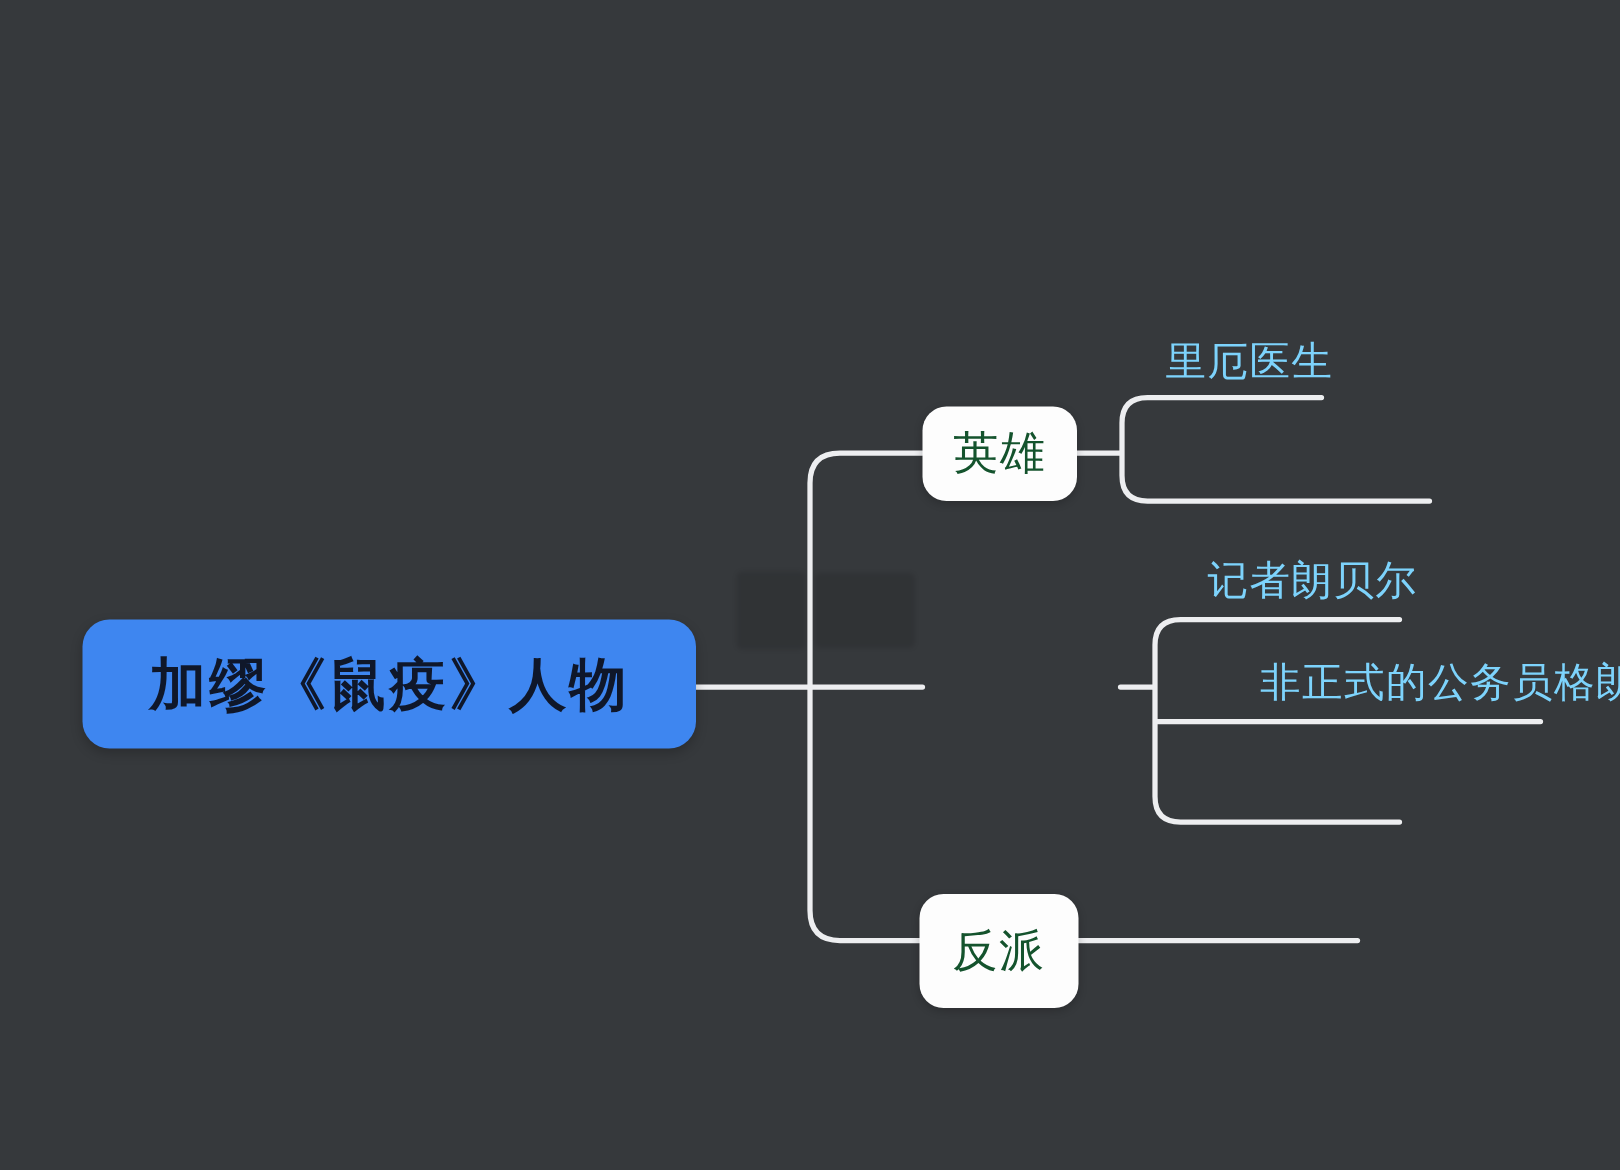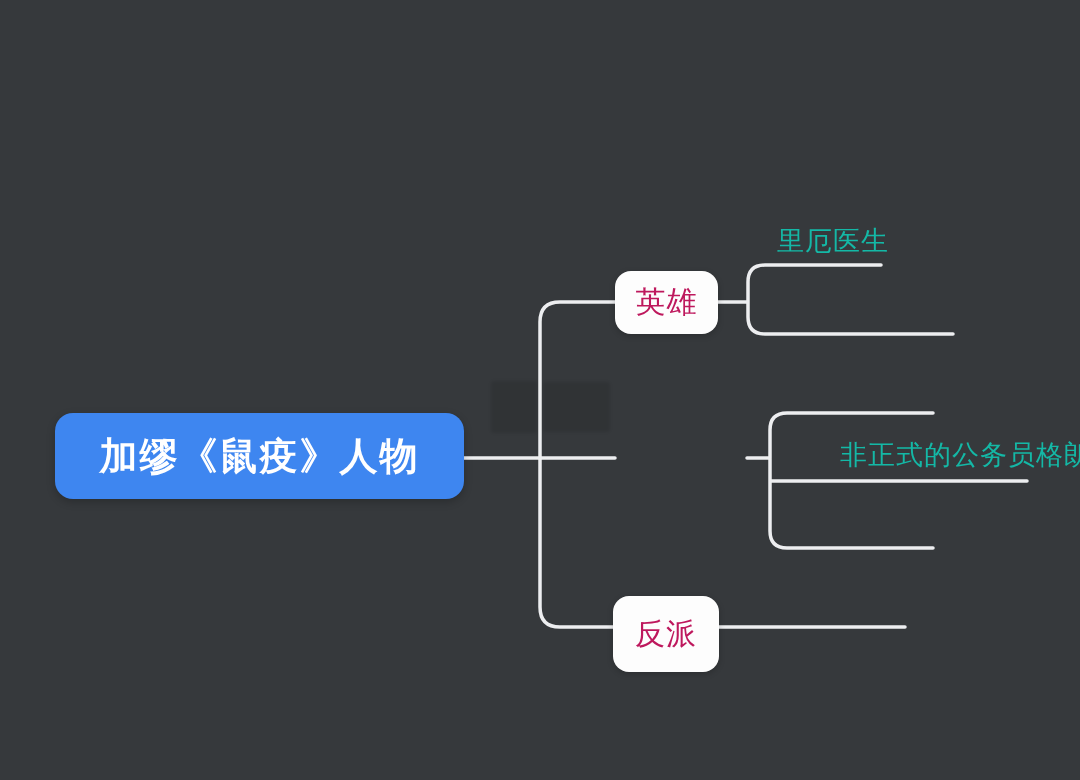--- a/index.html
+++ b/index.html
@@ -35,50 +35,50 @@
     stroke-width: 3.5;
     stroke-linecap: round;
     stroke-linejoin: round;
   }
   .root-node {
     position: absolute;
     left: 55px; top: 413px;
     width: 409px; height: 86px;
     background: #3e86f0;
     border-radius: 18px;
-    color: #ffffff;
+    color: #0f172a;
     font-size: 38px;
     font-weight: 700;
     letter-spacing: 2px;
     display: flex;
     align-items: center;
     justify-content: center;
     box-shadow: 0 3px 8px rgba(0,0,0,0.22);
     white-space: nowrap;
   }
   .branch-node {
     position: absolute;
     background: #fdfdfd;
     border-radius: 16px;
-    color: #be185d;
+    color: #14532d;
     font-size: 30px;
     font-weight: 500;
     letter-spacing: 1px;
     display: flex;
     align-items: center;
     justify-content: center;
     box-shadow: 0 2px 6px rgba(0,0,0,0.20);
     white-space: nowrap;
   }
   .branch-hero    { left: 615px; top: 271px; width: 103px; height: 63px; }
   .branch-common  { left: 615px; top: 427px; width: 132px; height: 61px; }
   .branch-villain { left: 613px; top: 596px; width: 106px; height: 76px; }
   .child-label {
     position: absolute;
-    color: #14b8a6;
+    color: #7dd3fc;
     font-size: 27px;
     font-weight: 500;
     letter-spacing: 1px;
     line-height: 1.1;
     white-space: nowrap;
   }
   .child-rieux    { left: 777px; top: 227px; }
   .child-tarrou   { left: 777px; top: 291px; }
   .child-rambert  { left: 805px; top: 373px; }
   .child-grand    { left: 805px; top: 441px; margin-left: 35px; }
@@ -105,18 +105,19 @@
   <div class="root-node">加缪《鼠疫》人物</div>
 
   <div class="branch-node branch-hero">英雄</div>
 
 
   <div class="branch-node branch-villain">反派</div>
 
   <div class="child-label child-rieux">里厄医生</div>
 
 
+  <div class="child-label child-rambert">记者朗贝尔</div>
 
   <div class="child-label child-grand">非正式的公务员格朗</div>
 
 
 
 </div>
 
 </body></html>

